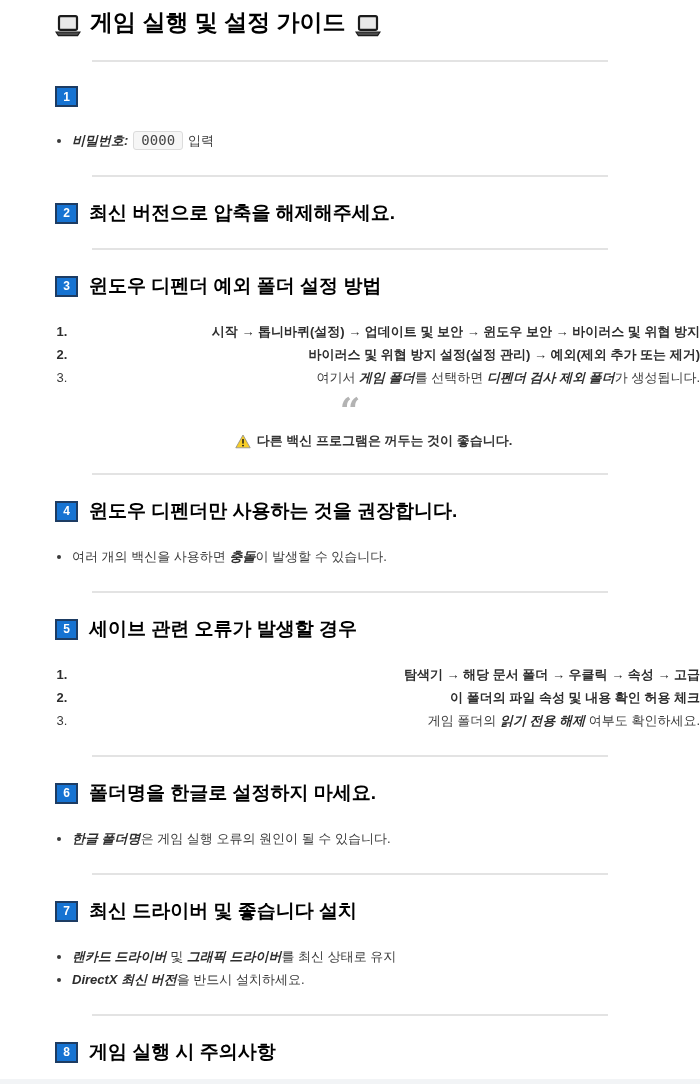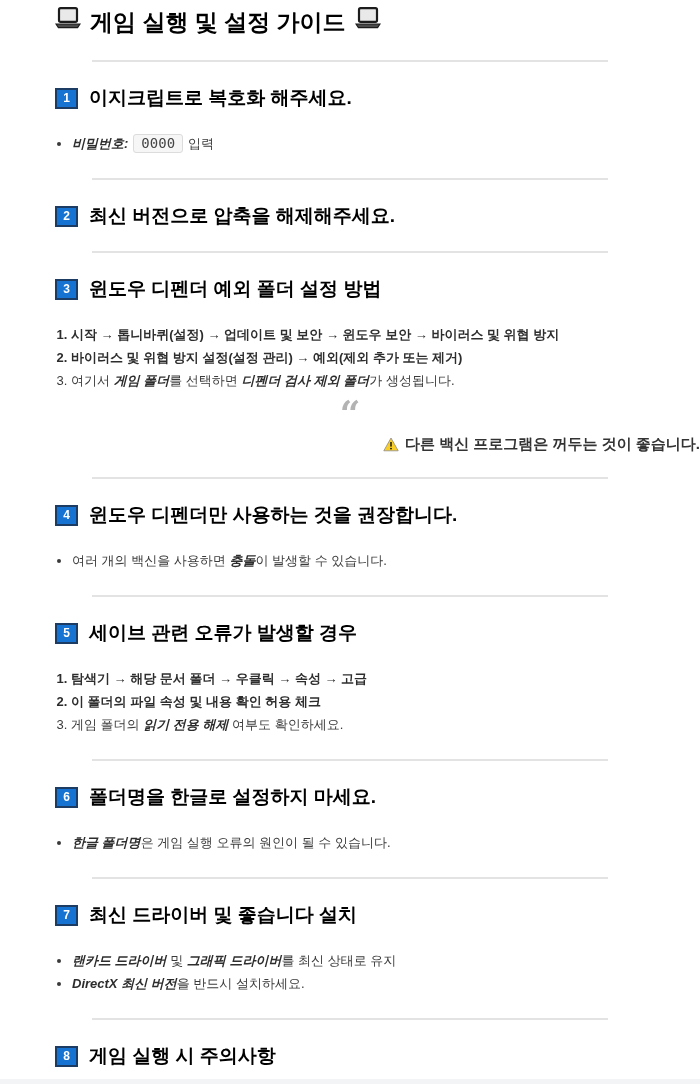--- a/index.html
+++ b/index.html
@@ -3,21 +3,21 @@
 <meta charset="utf-8">
 <style>
   html,body { margin:0; padding:0; background:#ffffff; }
   body {
     width:700px; height:1084px; overflow:hidden; position:relative;
     font-family:"Liberation Sans", sans-serif; color:#333;
   }
   .page { padding-top:7px; }
 
   h1.title {
-    display:flex; align-items:flex-start; gap:9px;
+    display:flex; align-items:flex-end; gap:9px;
     margin:0 0 0 55px; font-size:23px; font-weight:700; color:#000; line-height:30px;
   }
   .emoji-icon { display:inline-flex; align-items:flex-end; }
 
   hr.divider {
     width:516px; border:0; border-top:2px solid #e3e3e3;
     margin:23px auto 24px auto;
   }
 
   section { margin:0; }
@@ -27,40 +27,40 @@
   }
   .badge {
     display:inline-flex; align-items:center; justify-content:center;
     min-width:15px; height:17px; padding:0 2px;
     background:#1673d2; border:2px solid #1d3c63;
     color:#fff; font-size:12px; font-weight:700; line-height:1;
     margin-right:11px; flex:0 0 auto;
   }
 
   ul.bullets { margin:0 0 0 55px; padding-left:17px; list-style:disc; }
-  ol.steps   { margin:8px 0 0 55px; padding-left:16px; list-style:decimal; }
+  ol.steps   { margin:8px 0 0 55px; padding-left:16px; list-style:decimal;text-align:right; }
   li { font-size:13px; line-height:23px; color:#3a3a3a; }
   li + li { margin-top:0; }
   .b { font-weight:700; color:#2d2d2d;font-style:italic; }
   li.bold-all { font-weight:700; color:#2d2d2d; }
 
   code.inline-code {
     display:inline-block; background:#f6f6f6; border:1px solid #dcdcdc; border-radius:3px;
     padding:0 7px; margin:0 5px; line-height:17px;
     font-family:"DejaVu Sans Mono", monospace; font-size:14px; color:#444;
   }
 
   blockquote.note { margin:8px 0 0 0; padding:0; text-align:center; }
   .qmark {
     font-family:"DejaVu Serif", serif; font-size:36px; line-height:26px;
     color:#b3b3b3; font-weight:700;
   }
   .warn-line {
-    margin-top:9px; display:flex; justify-content:flex-end; align-items:center; gap:6px;
-    font-size:15px; font-weight:700; color:#333;padding-left:47px;
+    margin-top:9px; display:flex; justify-content:center; align-items:center; gap:6px;
+    font-size:13px; font-weight:700; color:#333;padding-left:47px;
   }
 
   .bottom-strip {
     position:absolute; left:0; bottom:0; width:700px; height:5px; background:#f2f4f6;
   }
 </style>
 </head>
 <body>
 
 <div class="page">
@@ -79,21 +79,20 @@
         <path d="M1 17 H25 L22.6 20.6 H3.4 Z" fill="#4a4a4a" stroke="#1c1c1c" stroke-width="1.2"></path>
       </svg>
     </span>
   </h1>
 
   <hr class="divider">
 
   <section>
     <h2 class="sec-heading">
       <span class="badge">1</span>
-      <span>이지크립트로 복호화 해주세요.</span>
     </h2>
     <ul class="bullets">
       <li>
         <span class="b">비밀번호:</span><code class="inline-code">0000</code><span>입력</span>
       </li>
     </ul>
   </section>
 
   <hr class="divider">
 

